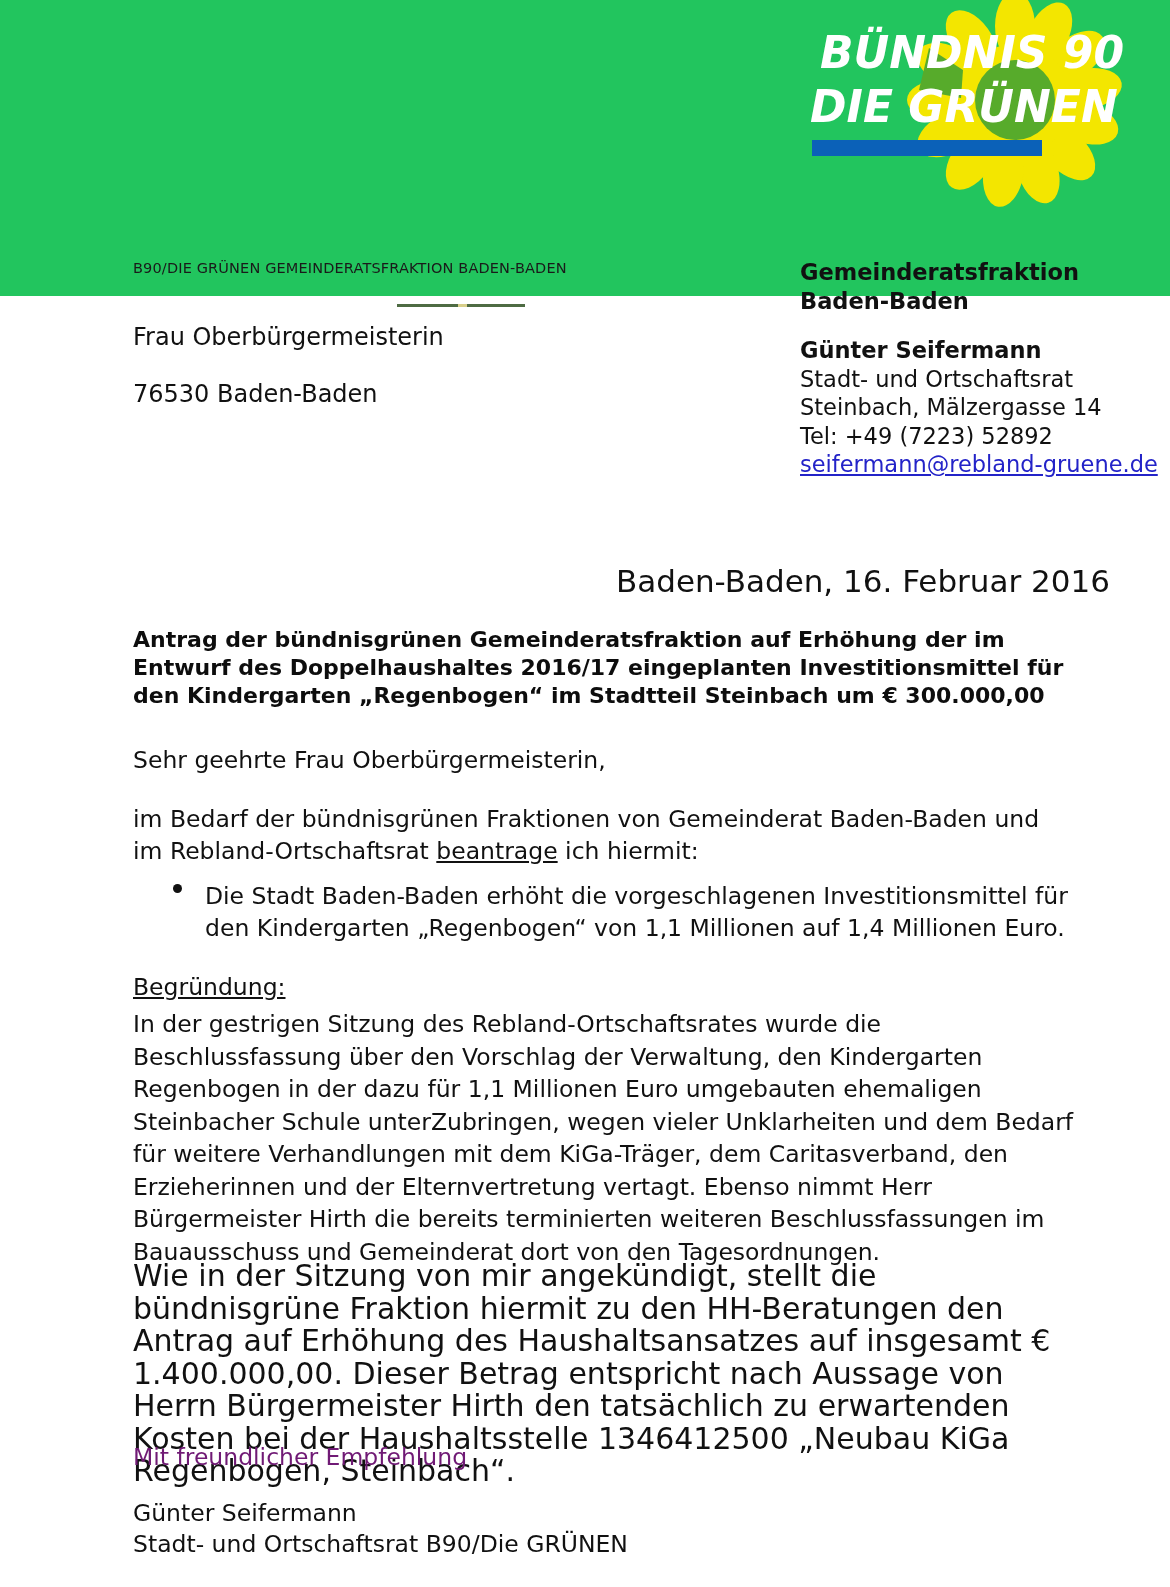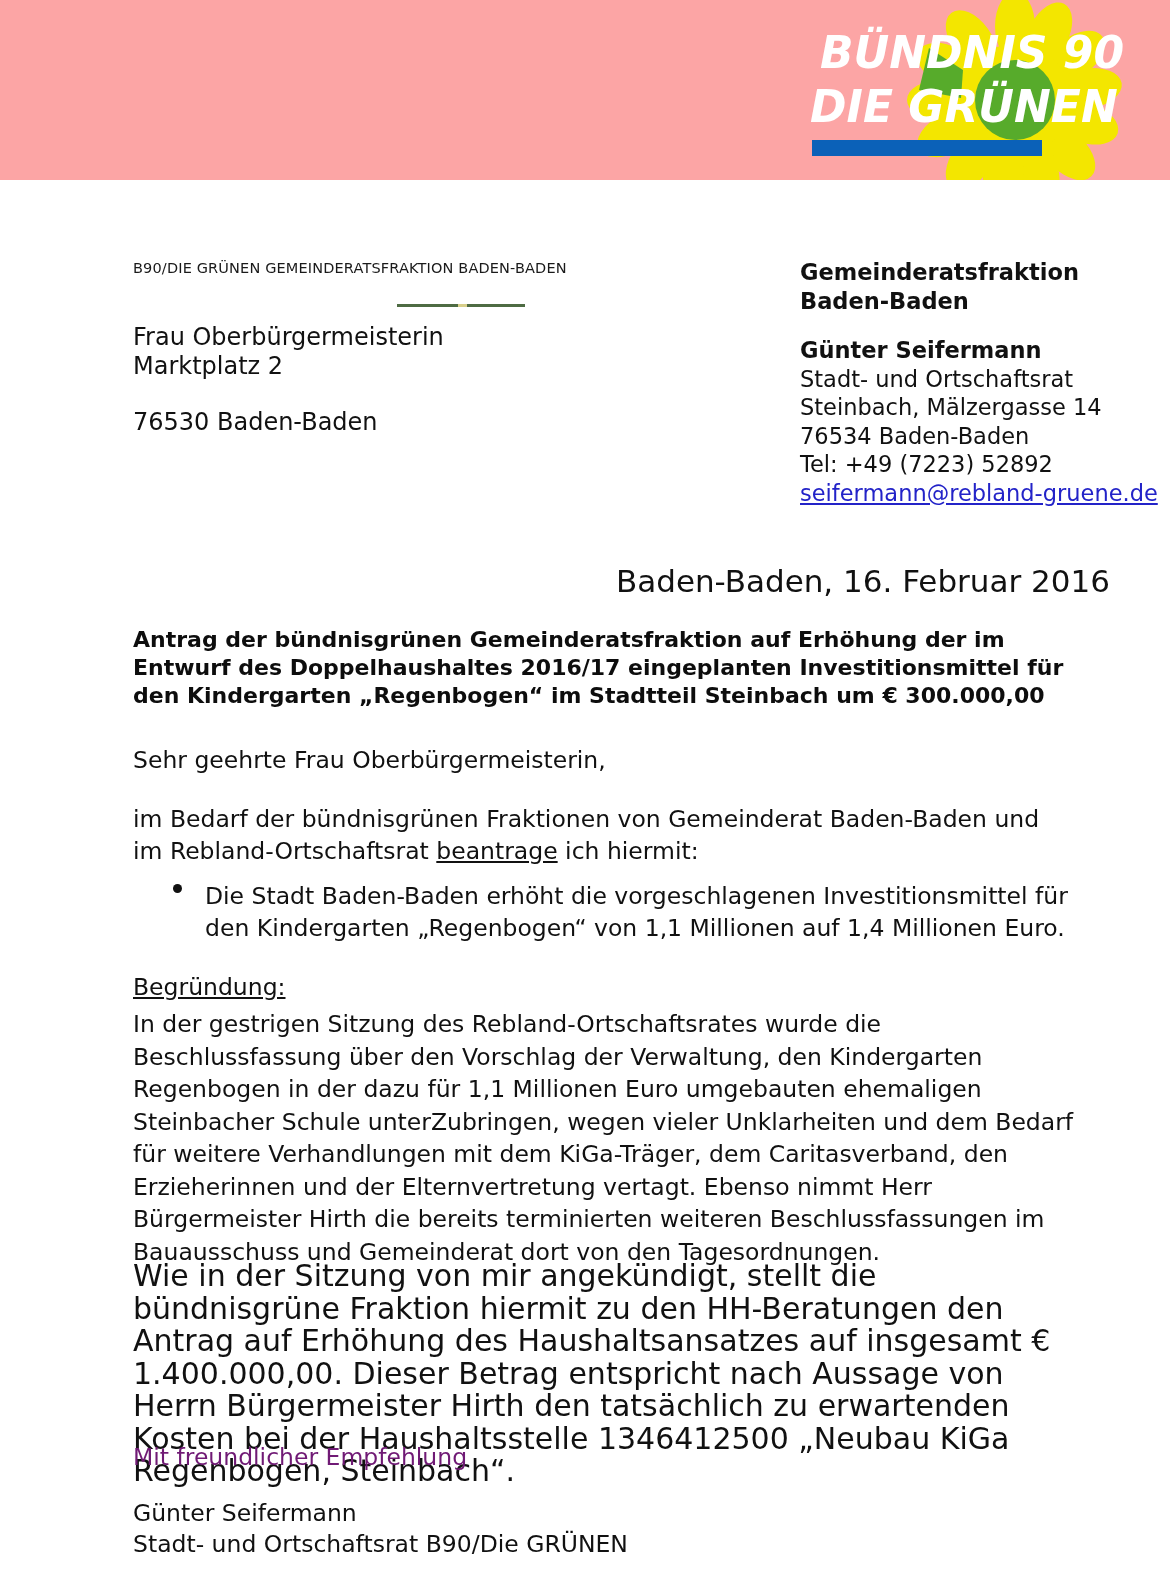--- a/index.html
+++ b/index.html
@@ -15,22 +15,22 @@
     color: #000000;
     overflow: hidden;
   }
 
   
   .header-banner {
     position: absolute;
     top: 0;
     left: 0;
     width: 1170px;
-    height: 180px;
-    background: #fca5a5;
+    height: 296px;
+    background: #22c55e;
     overflow: hidden;
     text-align: right;
   }
   .logo-wrap {
     position: absolute;
     right: 0px;
     top: 0px;
     width: 370px;
     height: 228px;
   }
@@ -291,32 +291,30 @@
 </div>
 
 <div class="sheet">
 
   <div class="sender-line">B90/DIE GRÜNEN GEMEINDERATSFRAKTION BADEN-BADEN</div>
 
   <div class="sender-rule"></div>
 
   <div class="recipient">
     <div>Frau Oberbürgermeisterin</div>
-    <div>Marktplatz 2</div>
     <span class="gap"></span>
     <div>76530  Baden-Baden</div>
   </div>
 
   <div class="contact-block">
     <div class="strong">Gemeinderatsfraktion Baden-Baden</div>
     <span class="spacer"></span>
     <div class="strong">Günter Seifermann</div>
     <div>Stadt- und Ortschaftsrat</div>
     <div>Steinbach, Mälzergasse 14</div>
-    <div>76534 Baden-Baden</div>
     <div>Tel: +49 (7223) 52892</div>
     <div><a class="email-link" href="#">seifermann@rebland-gruene.de</a></div>
   </div>
 
   <div class="date-line">Baden-Baden, 16. Februar 2016</div>
 
   <div class="subject">Antrag der bündnisgrünen Gemeinderatsfraktion auf Erhöhung der im Entwurf des Doppelhaushaltes 2016/17 eingeplanten Investitionsmittel für den Kindergarten „Regenbogen“ im Stadtteil Steinbach um € 300.000,00</div>
 
   <div class="salutation">Sehr geehrte Frau Oberbürgermeisterin,</div>
 

